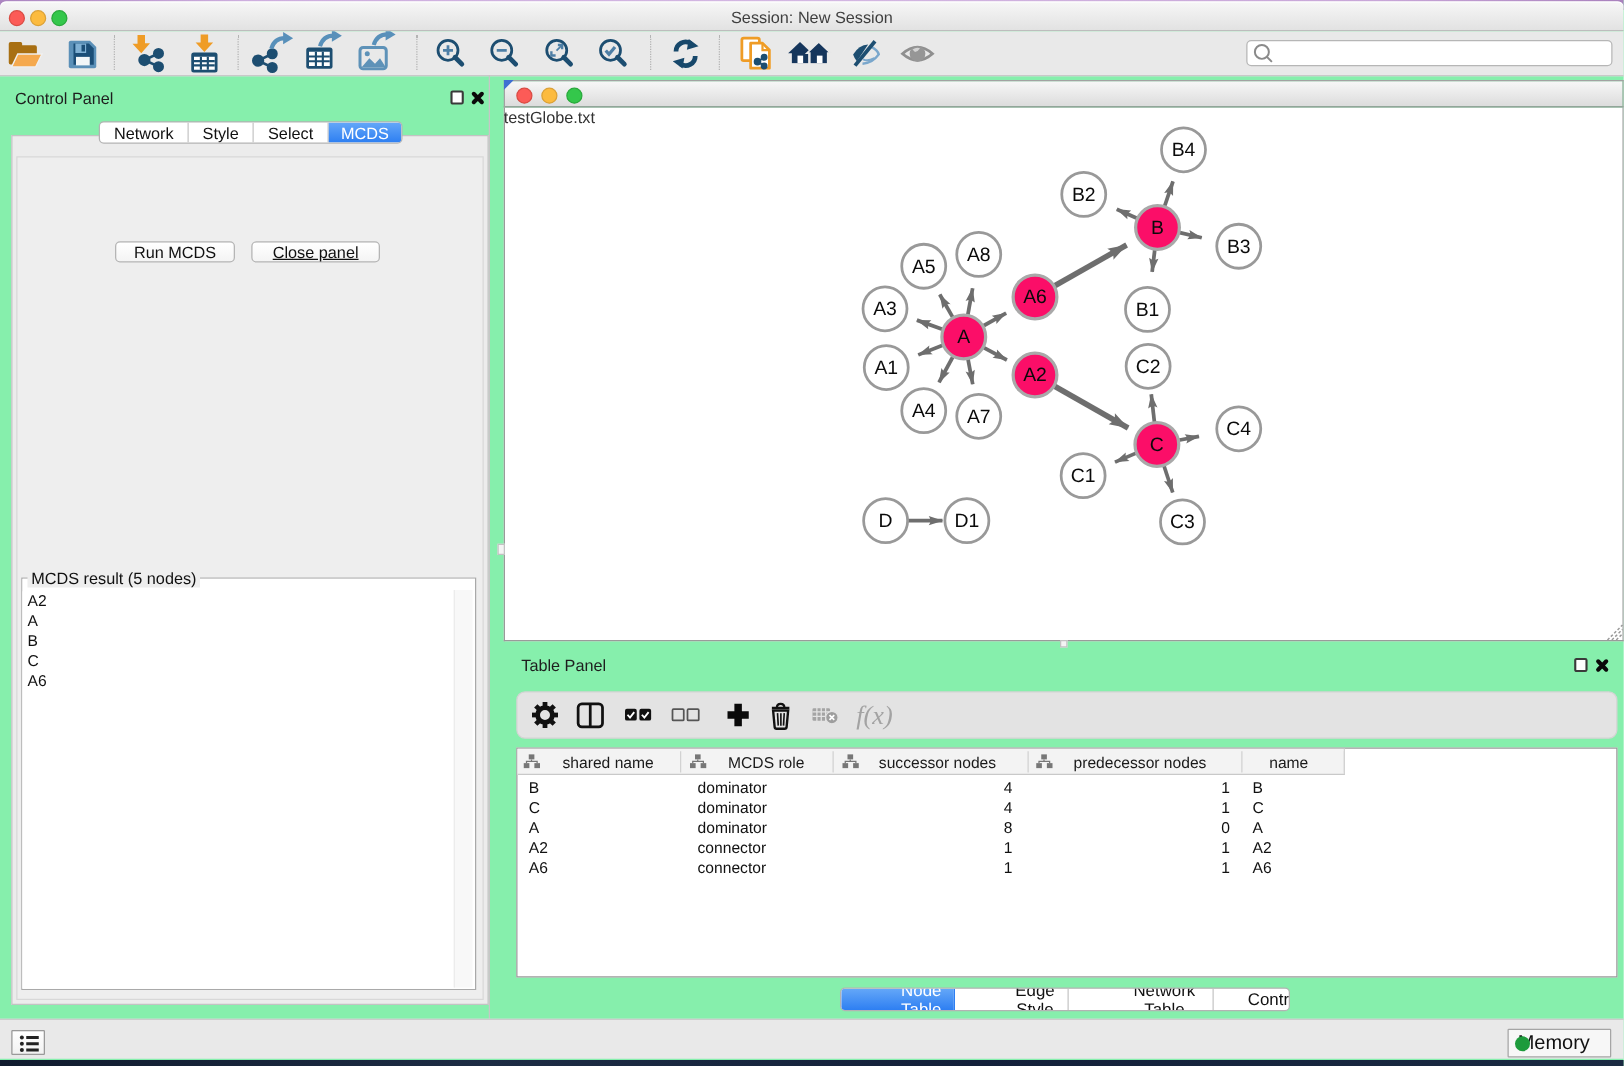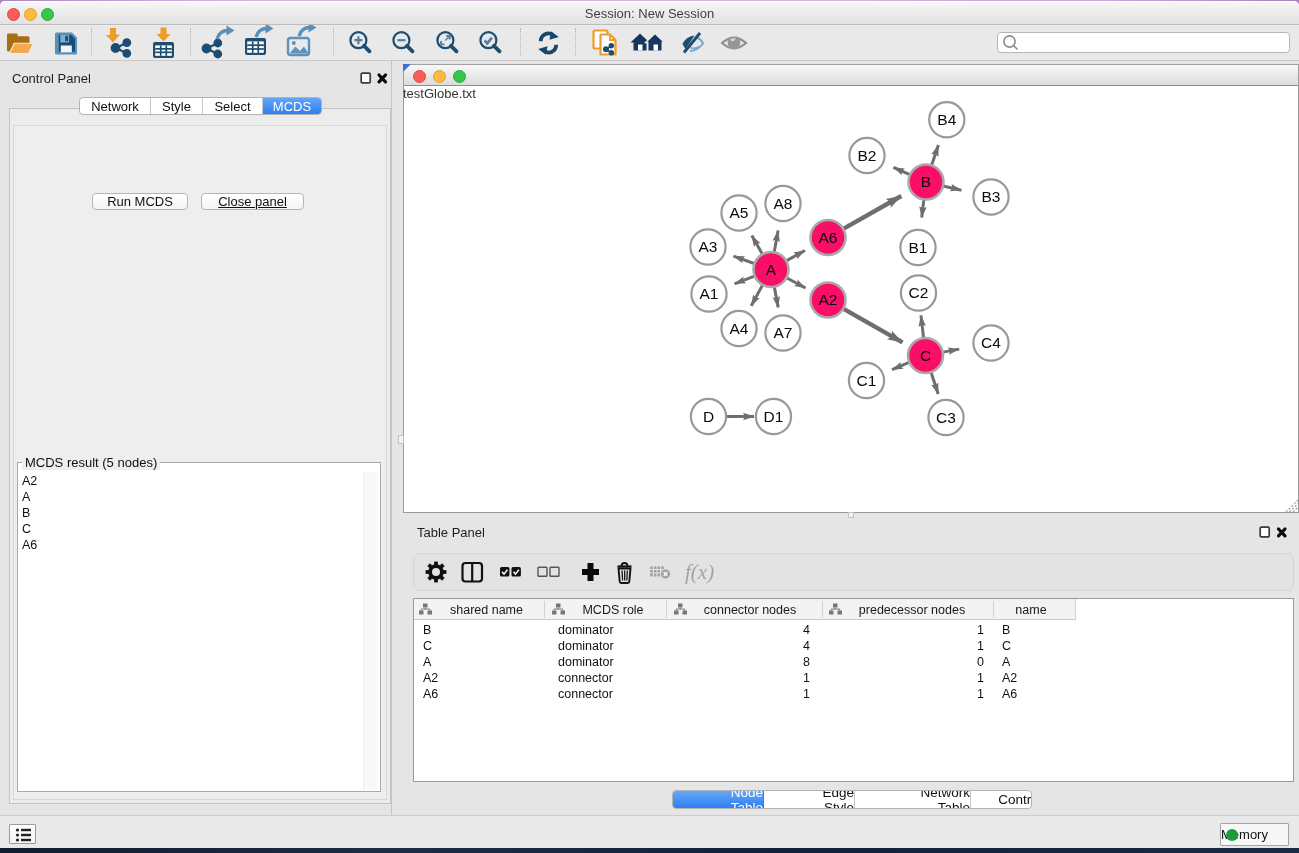--- a/index.html
+++ b/index.html
@@ -1,18 +1,18 @@
 <!DOCTYPE html>
 <html><head>
 <meta charset="utf-8">
 <style>
   * { margin:0; padding:0; box-sizing:border-box; }
   html,body { width:1299px; height:853px; overflow:hidden; }
   body { font-family:"Liberation Sans", sans-serif; }
-  #root { position:relative; width:1299px; height:853px; background:#e5e5e5; }
+  #root { position:relative; width:1299px; height:853px; background:#86efac; }
   .abs { position:absolute; }
   
   #purple { left:0; top:0; width:1299px; height:8px;
     background:linear-gradient(90deg,#ab85c0,#cdaede 15%,#d3b7e2 50%,#c8a6d8 85%,#a981bd); }
   #titlebar { left:0; top:1px; width:1299px; height:24px; border-radius:5px 5px 0 0;
     background:linear-gradient(#f7f7f7,#e2e2e2); border-bottom:1px solid #bdbdbd;
     box-shadow:inset 0 1px 0 #ffffff; }
   .tl { position:absolute; width:13px; height:13px; border-radius:50%; top:6.5px; }
   #titlebar .t1 { left:7px;  background:#fc5b57; border:1px solid #d94c44; }
   #titlebar .t2 { left:24px; background:#fcbb3f; border:1px solid #dba137; }
@@ -22,21 +22,21 @@
   #toolbar { left:0; top:25px; width:1299px; height:36px; background:#e9e9e9; border-bottom:1px solid #c9c9c9;}
   .sep { position:absolute; top:3px; height:28px; border-left:1px dotted #b4b4b4; }
   #searchbox { position:absolute; left:997px; top:7px; width:293px; height:21px; background:#fff;
      border:1px solid #b6b6b6; border-radius:4px; }
   
   #cp-title { left:12px; top:71px; font-size:13px; color:#1e1e1e; }
   .panelbox { border:1px solid #c3c3c3; background:#ececec; }
   #cp-outer { left:9px; top:108px; width:382px; height:696px; }
   #cp-inner { left:13px; top:125px; width:374px; height:675px; border:1px solid #d8d8d8; background:#eeeeee; }
   .tabgroup { position:absolute; display:flex; background:#fff; border:1px solid #b3b3b3; border-radius:4px; overflow:hidden; }
-  .tabgroup .seg { font-size:13px; color:#111; text-align:right; border-right:1px solid #c6c6c6;
+  .tabgroup .seg { font-size:13px; color:#111; text-align:center; border-right:1px solid #c6c6c6;
       display:flex; align-items:center; justify-content:center; }
   .tabgroup .seg:last-child { border-right:none; }
   .tabgroup .sel { background:linear-gradient(#64a7f8,#2e7ff2); color:#fff; border-right-color:#2e7ff2; }
   #cp-tabs { left:79px; top:97px; height:18px; }
   #cp-tabs .seg:nth-child(1){width:71px;} #cp-tabs .seg:nth-child(2){width:52px;}
   #cp-tabs .seg:nth-child(3){width:60px;} #cp-tabs .seg:nth-child(4){width:58px;}
   #opt-label { left:13px; top:136px; width:374px; text-align:center; font-size:13px; color:#111; }
   #dropdown { left:43px; top:159px; width:312px; height:20px; background:#fff; border:1px solid #ababab;
       border-radius:4px; font-size:13px; color:#111; line-height:18px; padding-left:11px; }
   #dd-btn { position:absolute; right:-1px; top:-1px; width:18px; height:20px; border-radius:0 5px 5px 0;
@@ -49,22 +49,22 @@
   #mcds-white { left:18px; top:463px; width:362px; height:328px; background:#fff; }
   #mcds-label { left:22px; top:455px; font-size:13px; color:#111; background:#eeeeee; padding:0 3px; }
   #mcds-list { left:18px; top:473px; width:362px; height:318px; background:#fff; font-size:12.5px; color:#111; }
   #mcds-list div { padding-left:4px; height:16px; line-height:16px; }
   #mcds-scroll { left:363px; top:472px; width:15px; height:318px; background:#f8f8f8; border-left:1px solid #ececec; }
   #cp-right-edge { left:391px; top:60px; width:1px; height:755px; background:#c6c6c6; }
   
   #statusbar { left:0; top:815px; width:1299px; height:32px; background:#e9e9e9; border-top:1px solid #cccccc; }
   #status-btn { position:absolute; left:9px; top:8px; width:27px; height:20px; background:linear-gradient(#ffffff,#f2f2f2);
       border:1px solid #9a9a9a; border-radius:1px; }
-  #mem-btn { position:absolute; right:10px; top:7px; width:69px; height:23px; background:#f7f7f7;
-      border:1px solid #a5a5a5; border-radius:1px; font-size:13px; color:#111; line-height:21px; text-align:left; padding-right:9px;}
+  #mem-btn { position:absolute; right:10px; top:7px; width:83px; height:23px; background:#f7f7f7;
+      border:1px solid #a5a5a5; border-radius:1px; font-size:16px; color:#111; line-height:21px; text-align:center; padding-right:9px;}
   #mem-dot { position:absolute; left:5px; top:5px; width:12px; height:12px; border-radius:50%; background:#1d9b3c; }
   #desktop-strip { left:0; top:848px; width:1299px; height:5px;
       background:linear-gradient(90deg,#101b2e,#1d2c44 30%,#13203a 60%,#1a2a42); }
   
   #netwin { left:403px; top:64px; width:896px; height:449px; }
   #net-titlebar { position:absolute; left:0; top:0; width:896px; height:22px;
       background:linear-gradient(#f7f7f7,#dcdcdc); border:1px solid #a2a2a2; border-bottom:1px solid #8f8f8f; }
   #net-title { position:absolute; left:0; top:22px; width:896px; font-size:13px; color:#333; }
   #net-titlebar .t1 { left:9px;  background:#fc5b57; border:1px solid #d94c44; top:5px; }
   #net-titlebar .t2 { left:29px; background:#fcbb3f; border:1px solid #dba137; top:5px; }
@@ -401,21 +401,21 @@
         <rect x="429" y="5.5" width="4.5" height="4"></rect>
         <rect x="425" y="12.5" width="4.5" height="4"></rect>
         <rect x="433.5" y="12.5" width="4.5" height="4"></rect>
         <path d="M431.2,9.5 v2 M427.2,12.5 v-1.5 h8.5 v1.5" stroke="#777" stroke-width="1" fill="none"></path>
       </g>
 </svg>
   <div class="abs" id="tbl">
     <div id="tbl-header">
       <div class="th" style="left:0;width:131px;padding-left:14px">shared name</div>
       <div class="th" style="left:131px;width:122px;padding-left:14px">MCDS role</div>
-      <div class="th" style="left:253px;width:156px;padding-left:10px">connector nodes</div>
+      <div class="th" style="left:253px;width:156px;padding-left:10px">successor nodes</div>
       <div class="th" style="left:409px;width:171px;padding-left:7px">predecessor nodes</div>
       <div class="th" style="left:580px;width:82px;padding-right:8px">name</div>
       <div class="thsep" style="left:130px"></div>
       <div class="thsep" style="left:252px"></div>
       <div class="thsep" style="left:408px"></div>
       <div class="thsep" style="left:579px"></div>
       <div class="thsep" style="left:661px"></div>
     </div>
     <div class="tr" style="top:23px">
         <div class="td" style="left:9px">B</div>

